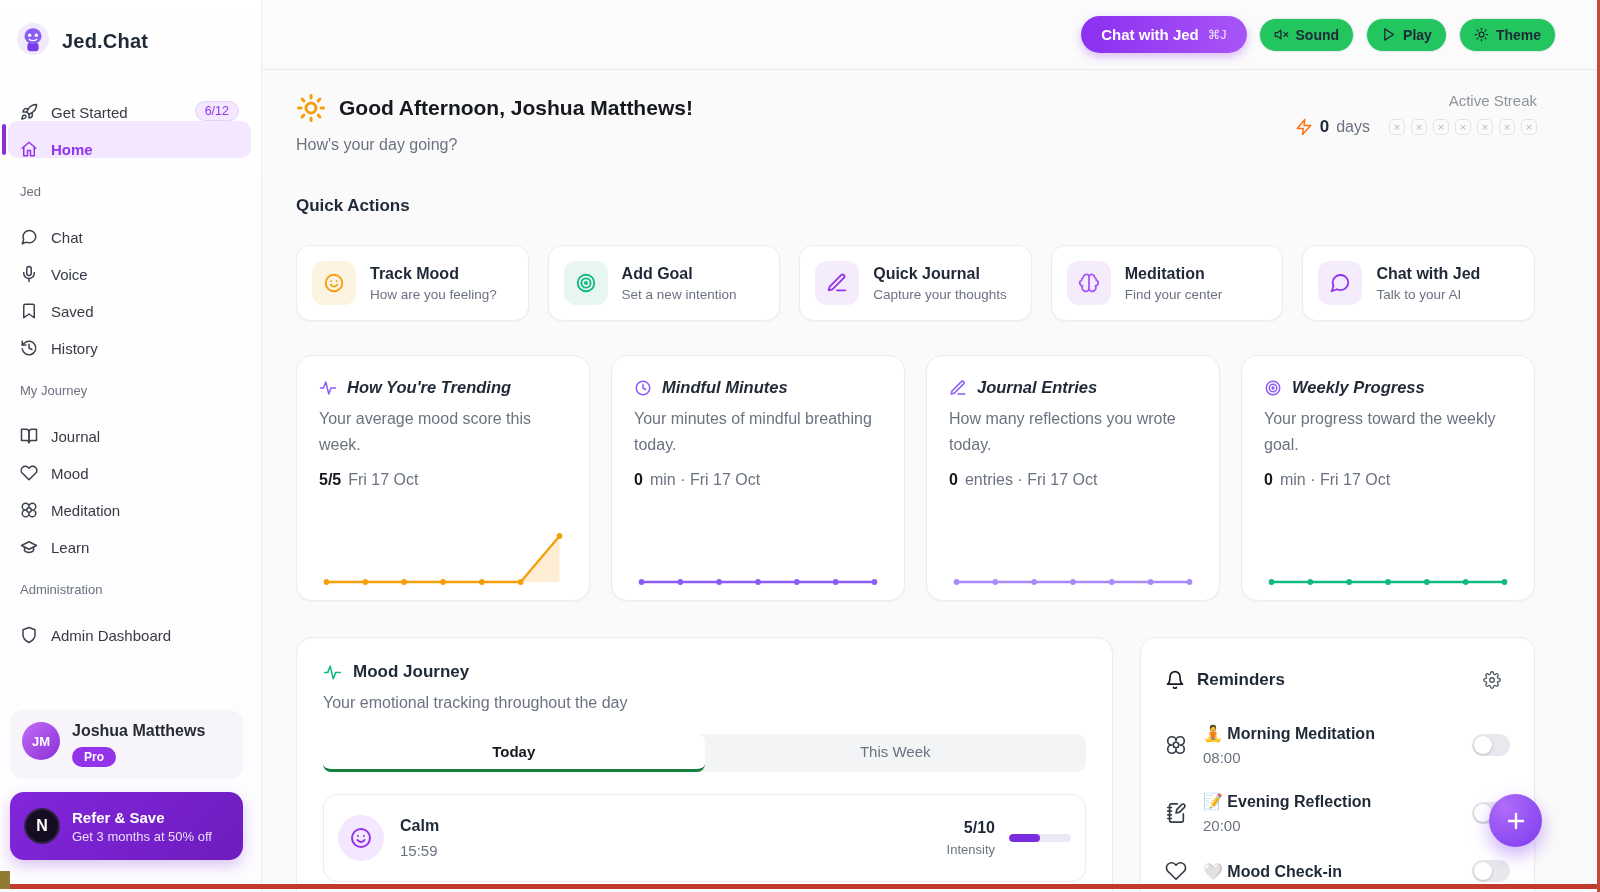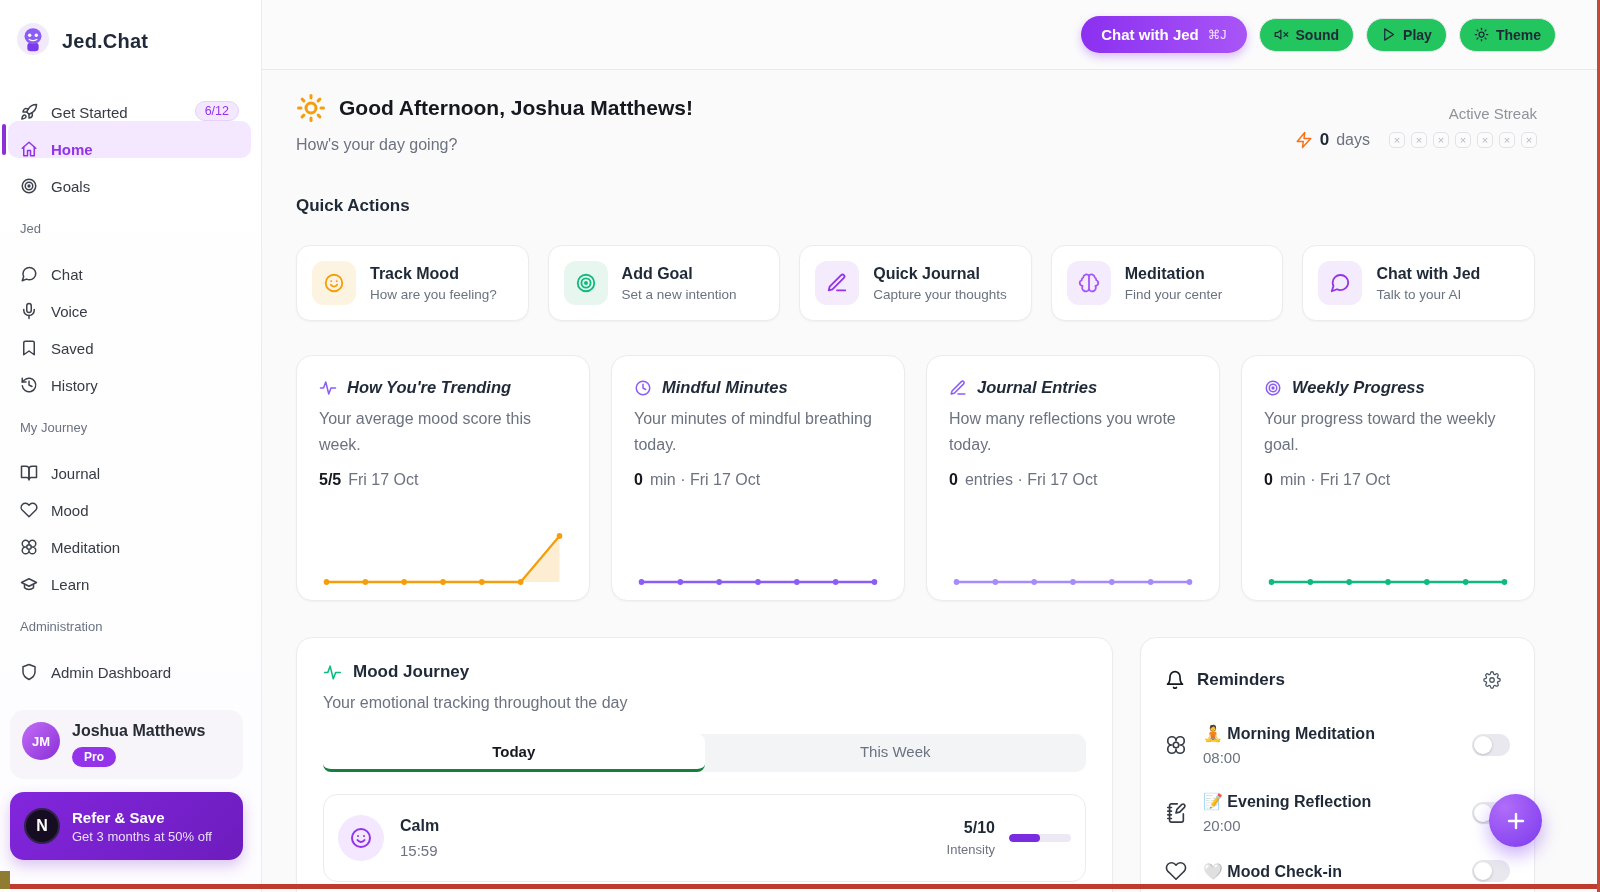--- a/index.html
+++ b/index.html
@@ -88,21 +88,21 @@
     font-size:14px; font-weight:bold; color:#1f2937; cursor:pointer;
   }
   .hdr-btn .ic { width:15px; height:15px; }
 
   
   .greeting-row { left:296px; top:93px; }
   .greet-title-row { display:flex; align-items:center; gap:13px; }
   .greet-title { font-size:21px; font-weight:bold; color:#15181e; }
   .greet-sub { font-size:16px; color:#6b7280; margin-top:13px; }
   .sun-glyph { width:30px; height:30px; color:#f59e0b; stroke-width:2.4; }
-  .streak { right:63px; top:105px; display:flex; flex-direction:column; align-items:flex-end; gap:8px; }
+  .streak { right:63px; top:92px; display:flex; flex-direction:column; align-items:flex-end; gap:8px; }
   .streak-label { font-size:15px; color:#8d939b; }
   .streak-row { display:flex; align-items:center; gap:7px; }
   .streak-bolt { width:18px; height:18px; color:#f97316; }
   .streak-num { font-size:17px; font-weight:bold; }
   .streak-unit { font-size:16px; color:#6b7280; margin-right:12px; }
   .streak-boxes { display:flex; gap:6px; }
   .streak-box {
     width:16px; height:16px; border:1px solid #e2e3e8; background:#fbfbfc;
     border-radius:5px; color:#b4b8c0; font-size:11px; line-height:14px; text-align:center; cursor:pointer;
   }
@@ -354,27 +354,20 @@
               <use href="#i-rocket"></use>
             </svg>
               <span class="nav-label">Get Started</span>
               <span class="nav-badge">6/12</span>
             </div>
           <div class="nav-item active">
               <svg class="ic">
               <use href="#i-home"></use>
             </svg>
               <span class="nav-label">Home</span>
-
-            </div>
-          <div class="nav-item">
-              <svg class="ic">
-              <use href="#i-target"></use>
-            </svg>
-              <span class="nav-label">Goals</span>
 
             </div>
         </div>
       </div>
       <div class="nav-section">
         <div class="section-label">Jed</div>
         <div class="section-items">
 
         <div class="nav-item">
               <svg class="ic">

